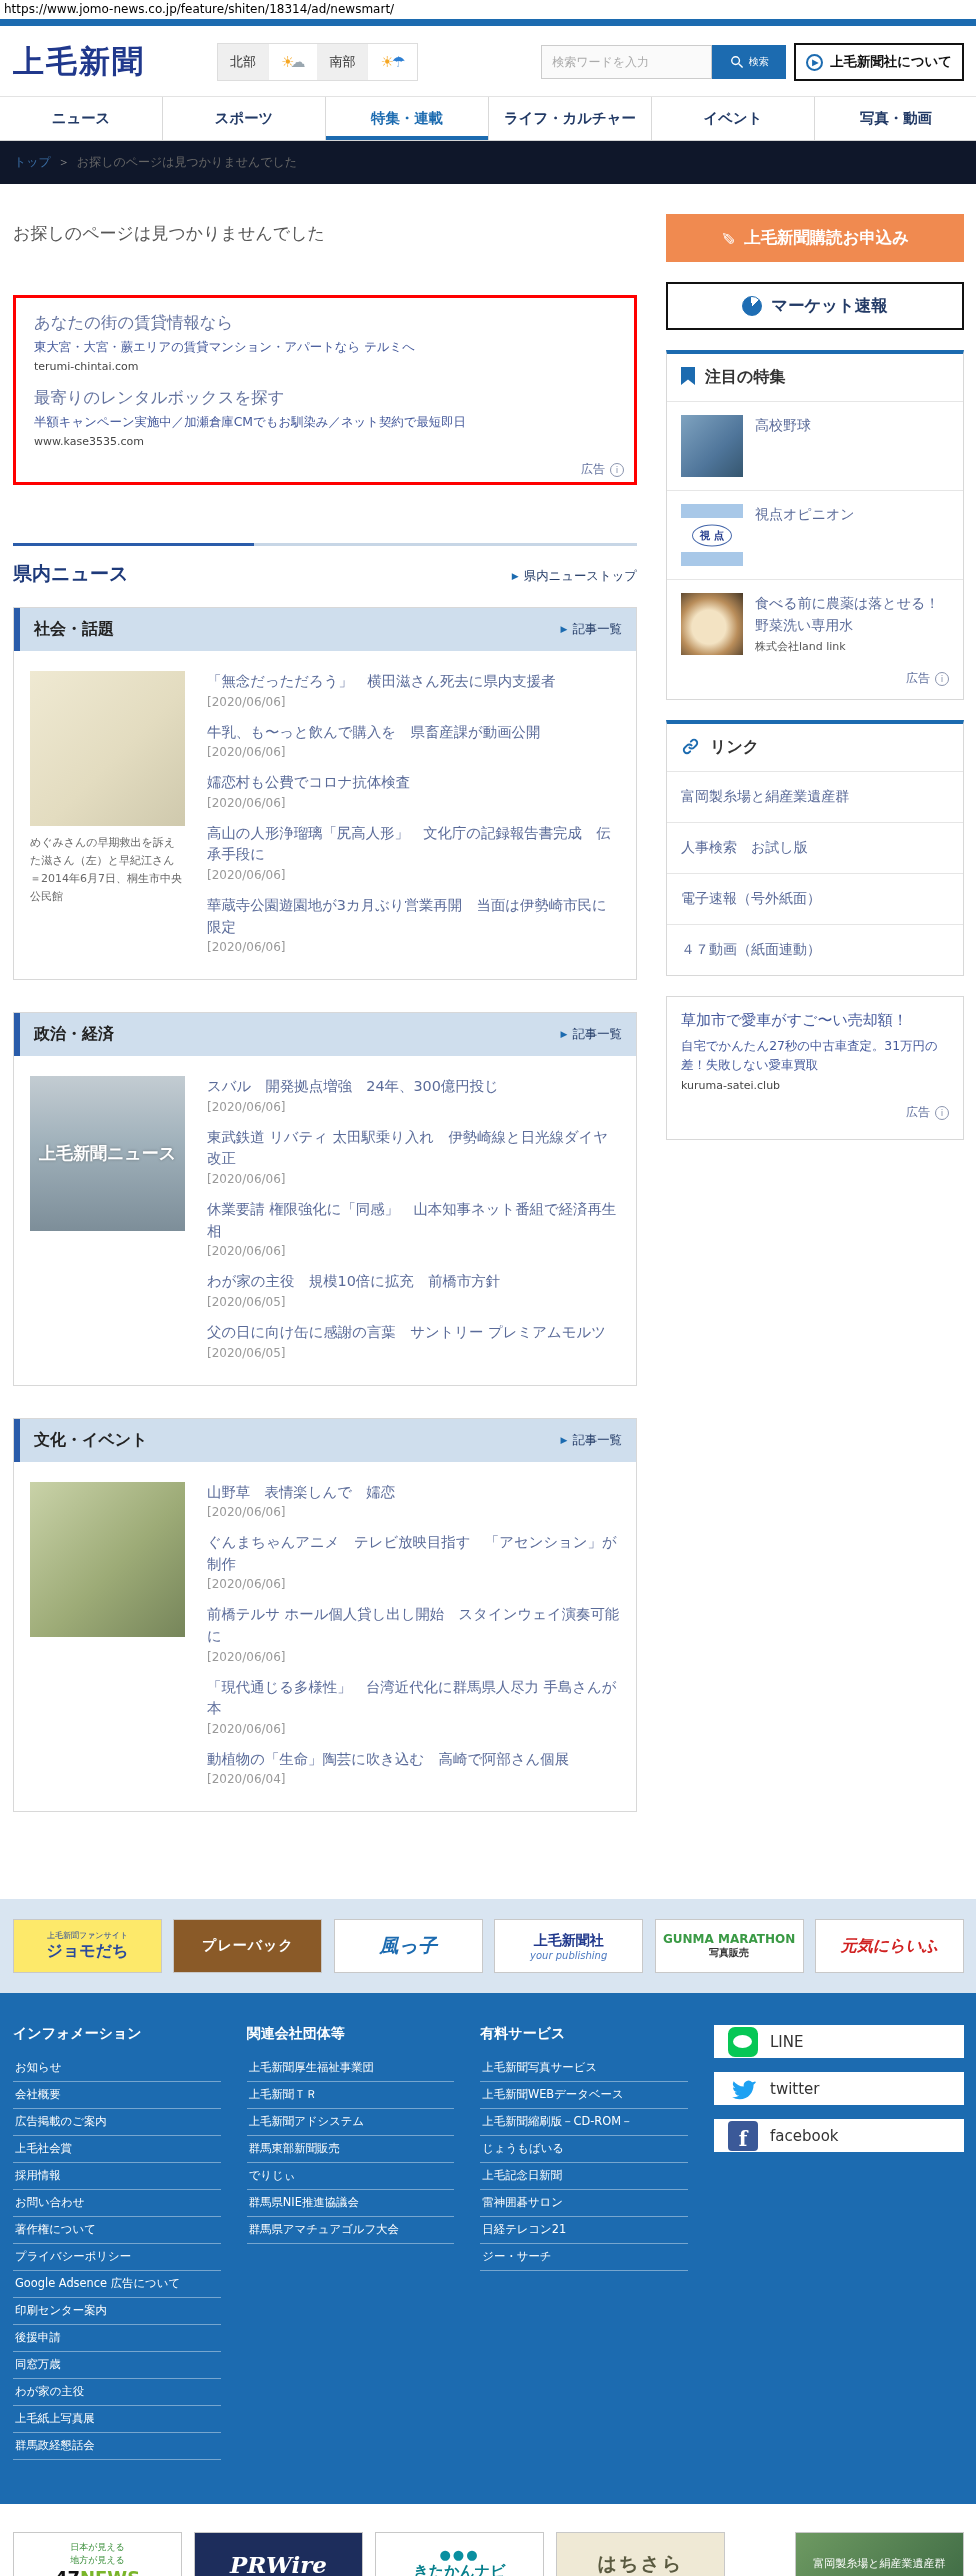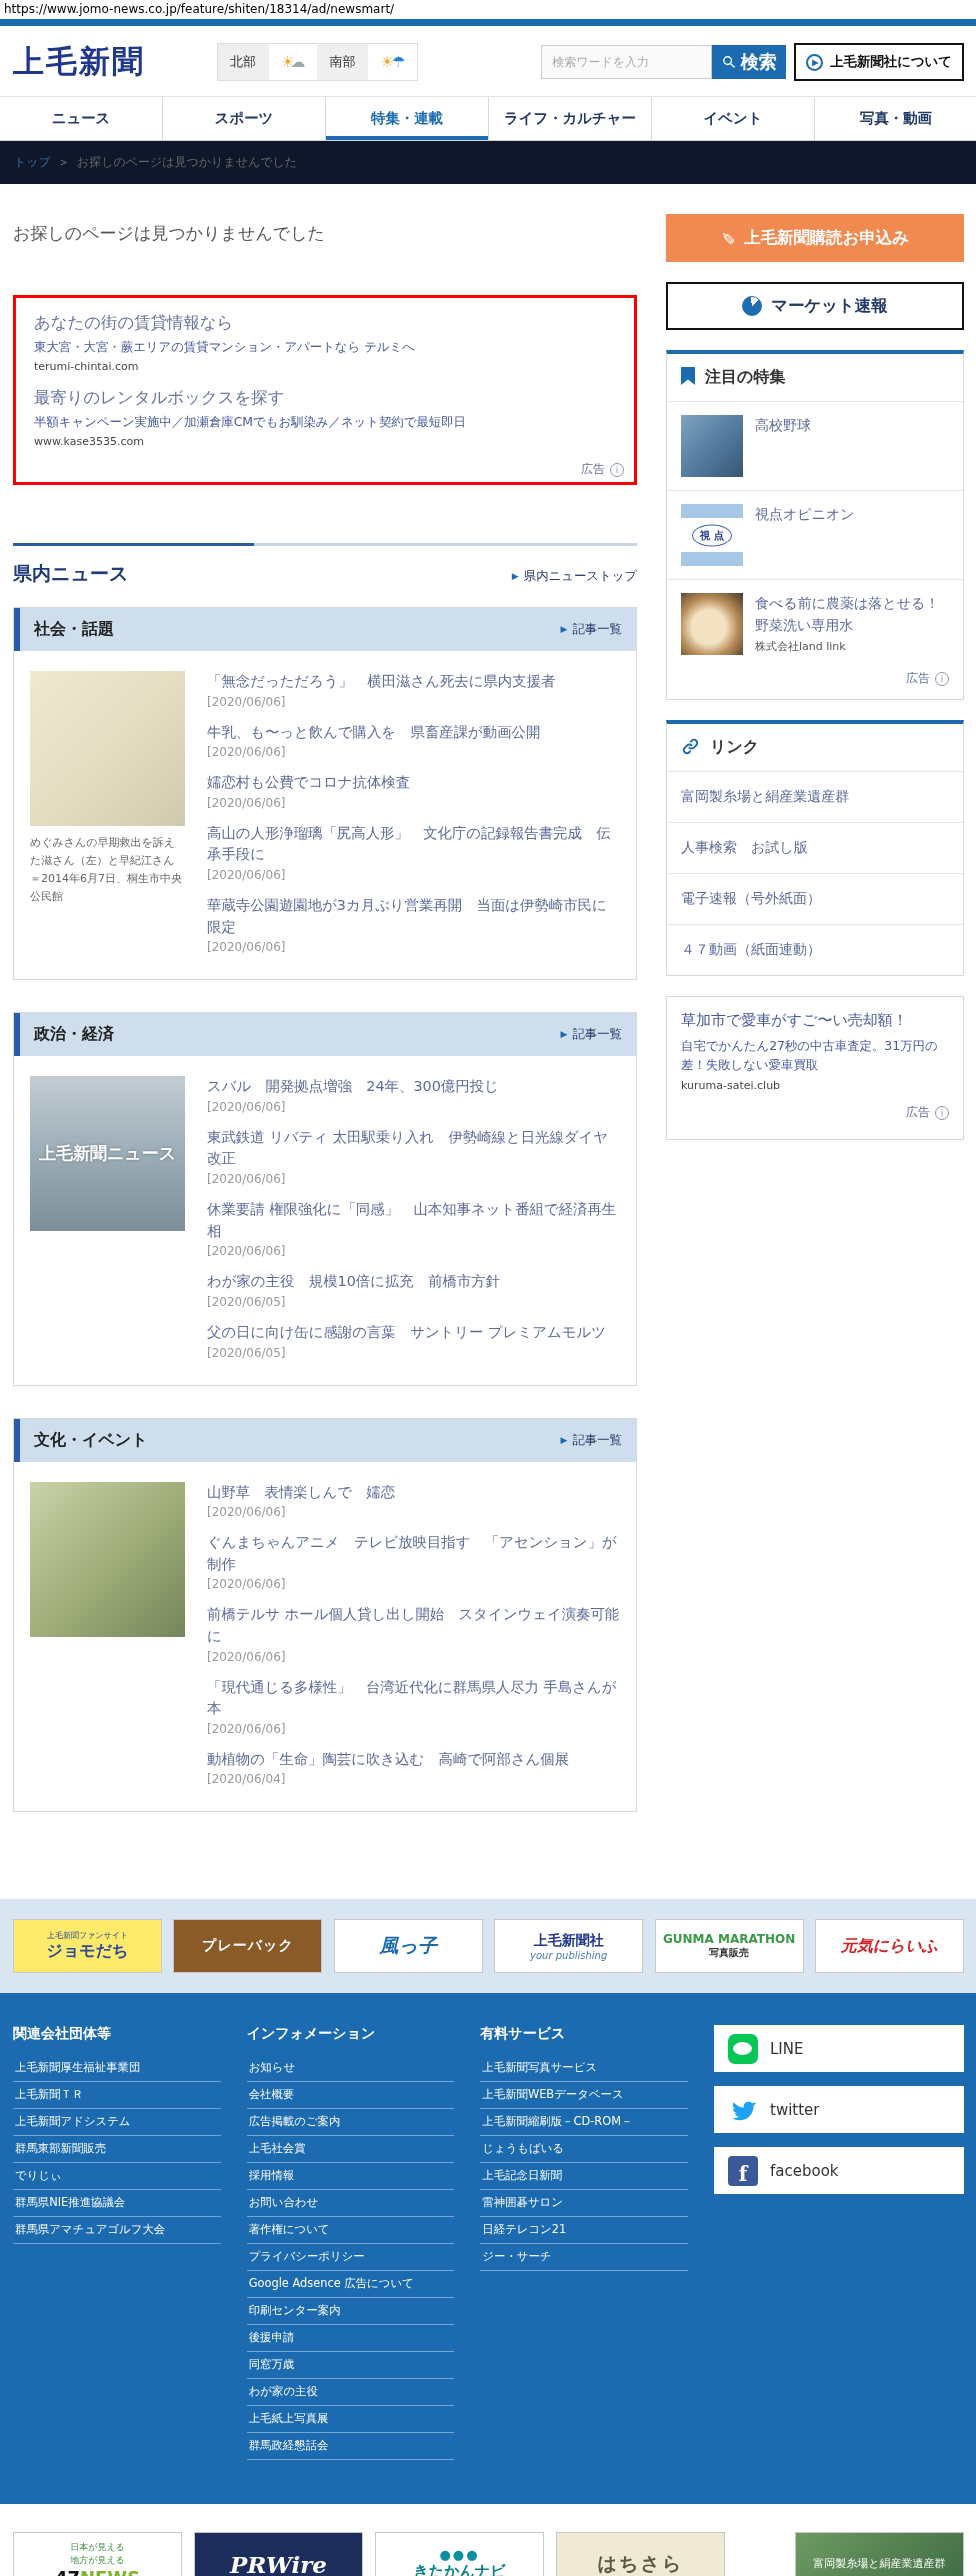--- a/index.html
+++ b/index.html
@@ -11,21 +11,21 @@
   .header { display: flex; align-items: center; padding: 14px 13px 12px; height: 70px; }
   .logo { font-size: 31px; font-weight: bold; color: #20388c; letter-spacing: 2px; cursor: pointer; }
   .weather { display: flex; align-items: stretch; border: 1px solid #ddd; margin-left: 72px; height: 38px; }
   .w-label { background: #efefef; display: flex; align-items: center; padding: 0 12px; font-size: 13px; color: #333; }
   .w-icon { background: #fff; display: flex; align-items: center; padding: 0 12px; font-size: 15px; position: relative; border-left: 1px solid #eee; }
   .w-icon .sun { color: #f5a623; }
   .w-icon .cloud { color: #9aa7b0; margin-left: -4px; }
   .w-icon .umb { color: #2d7fd3; margin-left: -2px; }
   .search-input { margin-left: auto; width: 171px; height: 34px; border: 1px solid #ccc; background: #fafafa; padding: 0 10px; font-size: 12px; color: #333; }
   .search-input::placeholder { color: #aaa; }
-  .search-btn { width: 74px; height: 34px; background: #1c6bb0; color: #fff; border: none; font-size: 18px; font-weight: bold; display: flex; align-items: center; justify-content: center; gap: 5px; cursor: pointer; }
+  .search-btn { width: 74px; height: 34px; background: #1c6bb0; color: #fff; border: none; font-size: 10px; font-weight: normal; display: flex; align-items: center; justify-content: center; gap: 5px; cursor: pointer; }
   .about-btn { margin-left: 8px; height: 38px; background: #fff; border: 2px solid #111; display: flex; align-items: center; gap: 7px; padding: 0 10px; font-size: 13.4px; font-weight: 600; color: #111; cursor: pointer; }
   .play-icon { width: 17px; height: 17px; border: 2px solid #1c6bb0; border-radius: 50%; color: #1c6bb0; font-size: 8px; display: inline-flex; align-items: center; justify-content: center; padding-left: 1px; }
 
   
   .nav { display: flex; border-top: 1px solid #e3e3e3; border-bottom: 1px solid #d5d5d5; height: 45px; }
   .tab { flex: 1; display: flex; align-items: center; justify-content: center; font-size: 14.4px; font-weight: 600; color: #223a66; border-left: 1px solid #d9d9d9; cursor: pointer; }
   .tab:first-child { border-left: none; }
   .tab.active { color: #1c6bb0; box-shadow: inset 0 -4px 0 #1c6bb0; }
 
   
@@ -112,21 +112,21 @@
   .p5 .p-label { color: #3a9a45; font-weight: bold; font-size: 12px; }
   .p5 .p-sub { color: #333; font-size: 10px; font-weight: bold; }
   .p6 .p-label { color: #d02020; font-weight: bold; font-size: 16px; font-style: italic; }
 
   
   .footer { background: #1c6bb0; padding: 32px 13px 44px; display: flex; gap: 26px; }
   .f-col { width: 211px; }
   .f-title { color: #fff; font-size: 14px; font-weight: bold; margin-bottom: 12px; }
   .f-item { color: #fff; font-size: 11.4px; padding: 5px 2px 6px; border-bottom: 1px solid rgba(255,255,255,.4); cursor: pointer; }
   .f-social { margin-left: auto; width: 254px; }
-  .social-item { background: #fff; height: 47px; margin-bottom: 14px; display: flex; align-items: center; gap: 12px; padding: 0 14px; font-size: 15px; color: #333; cursor: pointer; }
+  .social-item { background: #fff; height: 33px; margin-bottom: 14px; display: flex; align-items: center; gap: 12px; padding: 0 14px; font-size: 15px; color: #333; cursor: pointer; }
   .icon-line { width: 30px; height: 30px; background: #06c755; border-radius: 7px; position: relative; }
   .icon-line::before { content: ""; position: absolute; width: 19px; height: 13px; background: #fff; border-radius: 50%; top: 8px; left: 5px; }
   .icon-tw { width: 30px; height: 30px; display: flex; align-items: center; justify-content: center; }
   .icon-fb { width: 30px; height: 30px; background: #3b5998; border-radius: 4px; color: #fff; font-weight: bold; font-size: 20px; display: flex; align-items: flex-end; justify-content: center; font-family: "DejaVu Serif", serif; }
   .icon-fb::before { content: "f"; line-height: 1.2; }
 
   
   .banners { padding: 28px 13px 10px; background: #fff; }
   .b-row { display: flex; gap: 12px; margin-bottom: 14px; }
   .banner { width: 169px; height: 64px; border: 1px solid #c8c8c8; display: flex; flex-direction: column; align-items: center; justify-content: center; overflow: hidden; cursor: pointer; text-align: center; }
@@ -404,49 +404,49 @@
   <div class="partner p5">
     <span class="p-label">GUNMA MARATHON</span>
     <span class="p-sub">写真販売</span>
   </div>
   <div class="partner p6">
     <span class="p-label">元気にらいふ</span>
   </div>
 </div>
 
 <footer class="footer">
-  <div class="f-col">
-    <div class="f-title">関連会社団体等</div>
-    <div class="f-item">上毛新聞厚生福祉事業団</div>
-    <div class="f-item">上毛新聞ＴＲ</div>
-    <div class="f-item">上毛新聞アドシステム</div>
-    <div class="f-item">群馬東部新聞販売</div>
-    <div class="f-item">でりじぃ</div>
-    <div class="f-item">群馬県NIE推進協議会</div>
-    <div class="f-item">群馬県アマチュアゴルフ大会</div>
-  </div>
   <div class="f-col">
     <div class="f-title">インフォメーション</div>
     <div class="f-item">お知らせ</div>
     <div class="f-item">会社概要</div>
     <div class="f-item">広告掲載のご案内</div>
     <div class="f-item">上毛社会賞</div>
     <div class="f-item">採用情報</div>
     <div class="f-item">お問い合わせ</div>
     <div class="f-item">著作権について</div>
     <div class="f-item">プライバシーポリシー</div>
     <div class="f-item">Google Adsence 広告について</div>
     <div class="f-item">印刷センター案内</div>
     <div class="f-item">後援申請</div>
     <div class="f-item">同窓万歳</div>
     <div class="f-item">わが家の主役</div>
     <div class="f-item">上毛紙上写真展</div>
     <div class="f-item">群馬政経懇話会</div>
   </div>
   <div class="f-col">
+    <div class="f-title">関連会社団体等</div>
+    <div class="f-item">上毛新聞厚生福祉事業団</div>
+    <div class="f-item">上毛新聞ＴＲ</div>
+    <div class="f-item">上毛新聞アドシステム</div>
+    <div class="f-item">群馬東部新聞販売</div>
+    <div class="f-item">でりじぃ</div>
+    <div class="f-item">群馬県NIE推進協議会</div>
+    <div class="f-item">群馬県アマチュアゴルフ大会</div>
+  </div>
+  <div class="f-col">
     <div class="f-title">有料サービス</div>
     <div class="f-item">上毛新聞写真サービス</div>
     <div class="f-item">上毛新聞WEBデータベース</div>
     <div class="f-item">上毛新聞縮刷版－CD-ROM－</div>
     <div class="f-item">じょうもばいる</div>
     <div class="f-item">上毛記念日新聞</div>
     <div class="f-item">雷神囲碁サロン</div>
     <div class="f-item">日経テレコン21</div>
     <div class="f-item">ジー・サーチ</div>
   </div>

